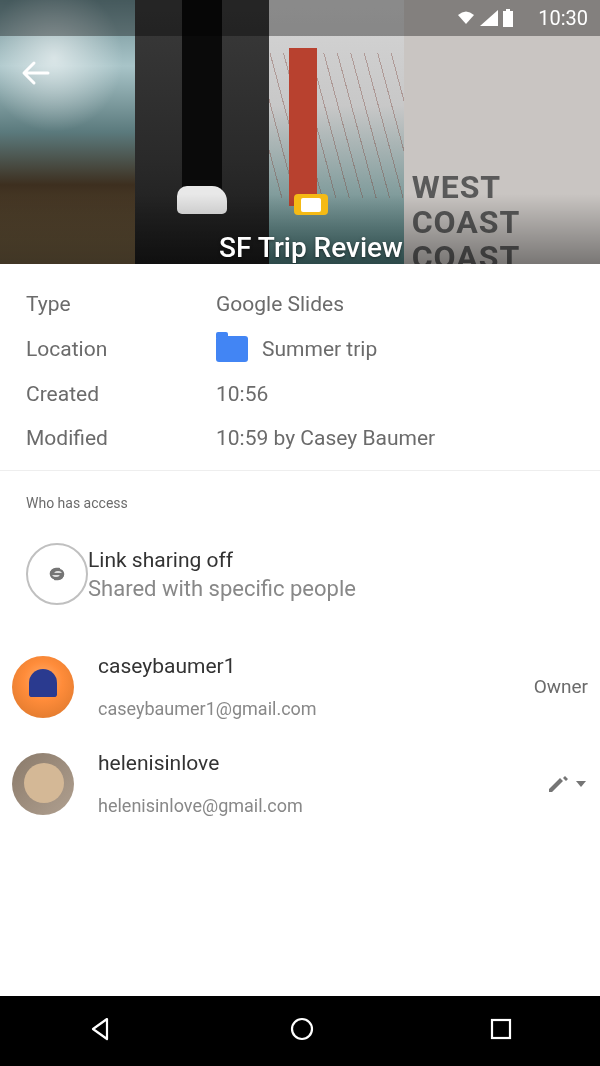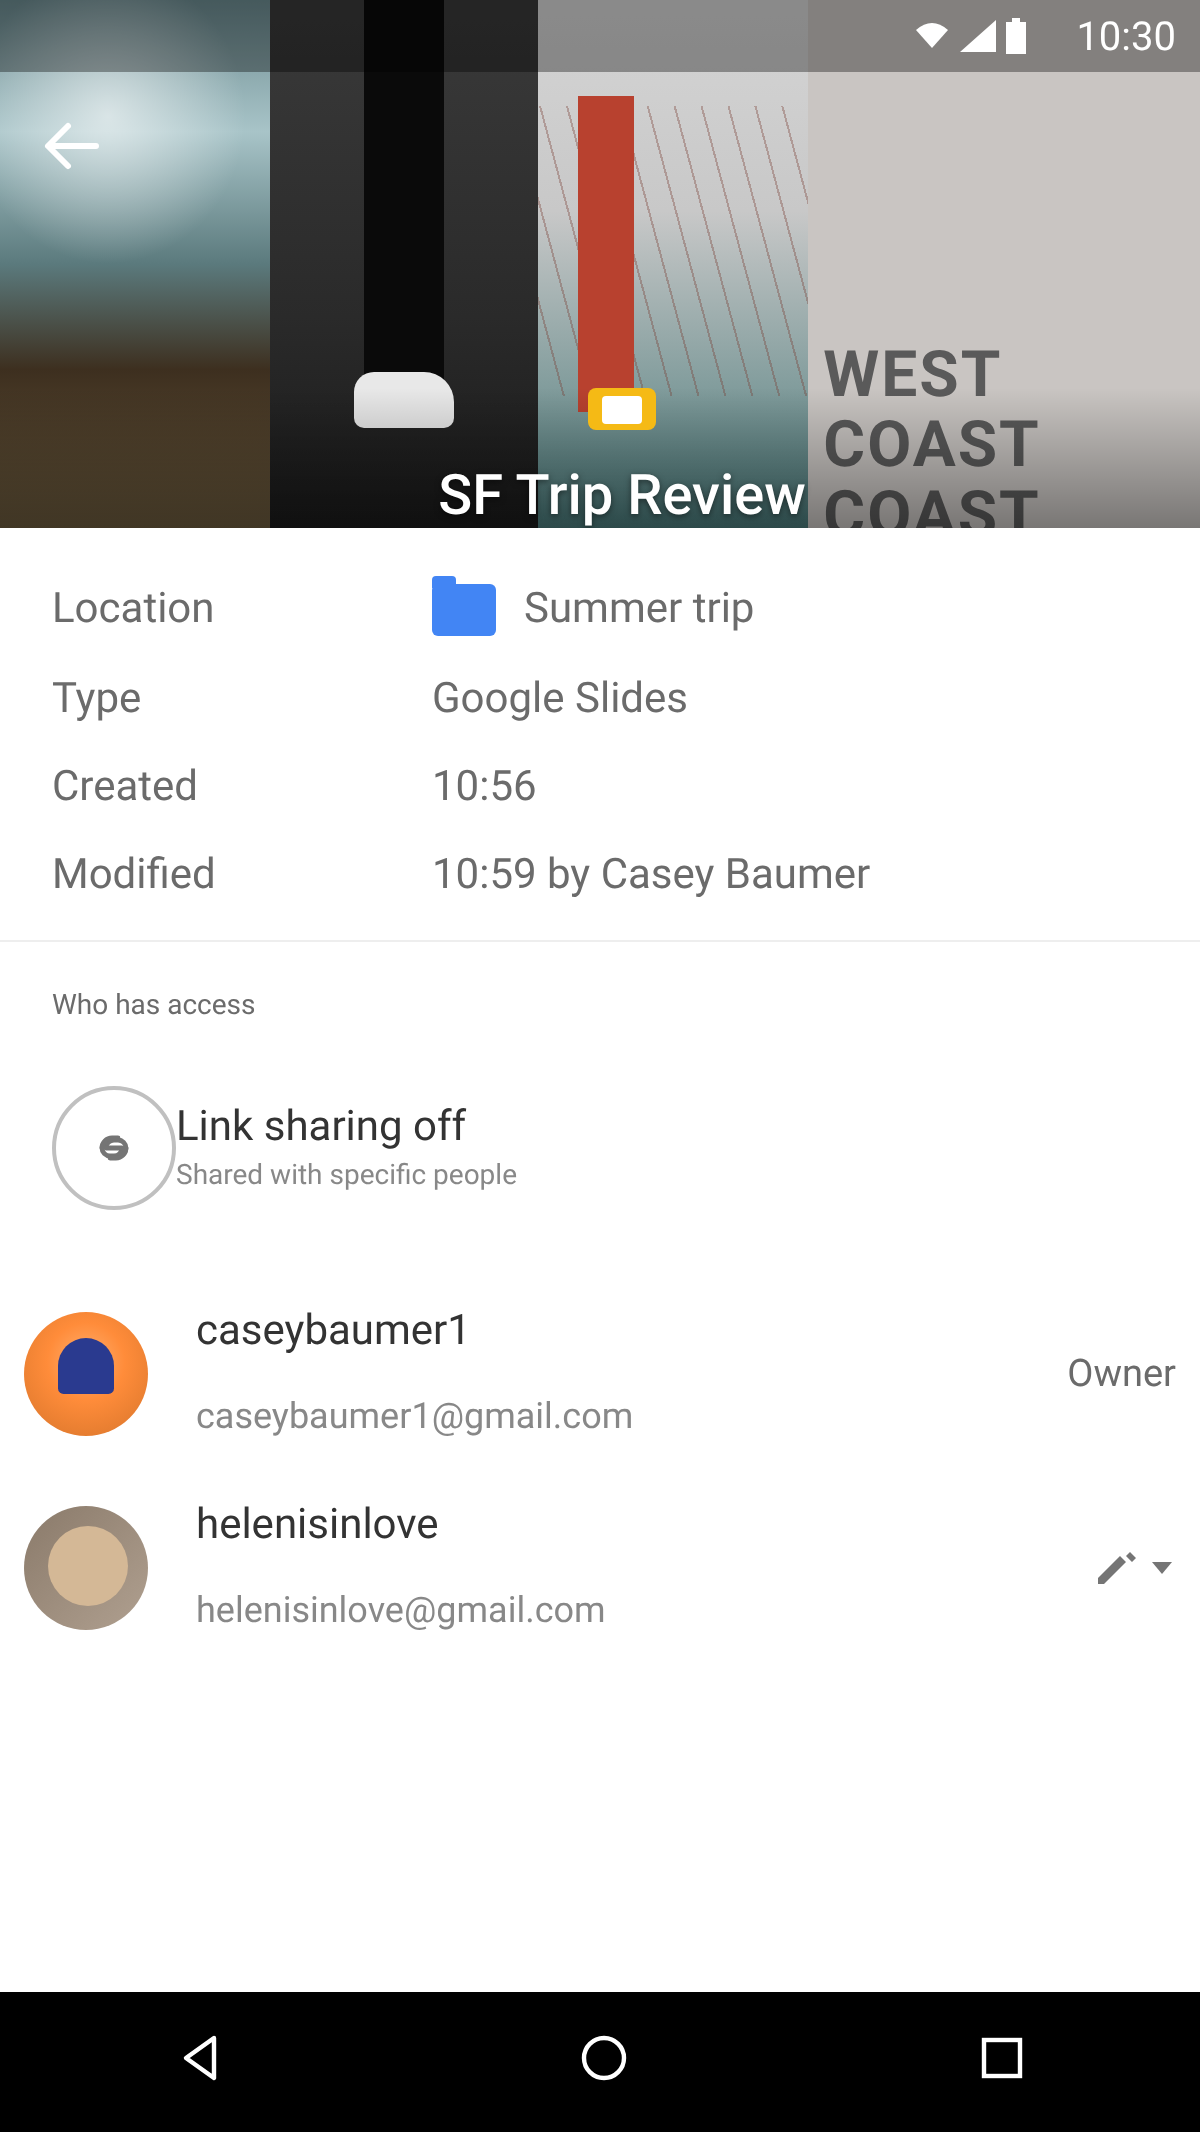--- a/index.html
+++ b/index.html
@@ -40,21 +40,21 @@
     .folder-icon::before{content:'';position:absolute;top:-4px;left:0;width:12px;height:6px;background:#4285F4;border-radius:2px 2px 0 0;}
     
     .divider { height:1px; background:#EEEEEE; margin:20px 0 24px 0; }
     
     .section-title { color:#6B6B6B; font-size:14px; padding:0 26px; margin-bottom:32px; }
     
     
     .link-row { display:flex; align-items:center; padding:0 26px; margin-bottom:49px;}
     .link-circle { width:62px; height:62px; border:2px solid #C0C0C0; border-radius:50%; display:flex; align-items:center; justify-content:center; color:#757575; cursor:pointer; }
     .link-text .t1 { font-size:21px; color:#333; }
-    .link-text .t2 { font-size:14px; color:#888; margin-top:4px; }
+    .link-text .t2 { font-size:22px; color:#888; margin-top:4px; }
     
     
     .person-row { display:flex; align-items:center; padding:0 12px; gap:24px; margin-bottom:32px; }
     .avatar { width:62px; height:62px; border-radius:50%; flex-shrink:0; display:flex; align-items:center; justify-content:center; }
     .av1 { background:radial-gradient(circle at 50% 40%,#FFB070 0%,#FF8C3A 40%,#D6742A 100%); } 
     .av1::after{content:'';width:28px;height:28px;background:#2A3A8F;border-radius:50% 50% 10% 10%;transform:translateY(-4px);}
     .av2 { background:linear-gradient(135deg,#8A7A6A,#B0A090); position:relative; overflow:hidden;}
     .av2::after{content:'';position:absolute;width:40px;height:40px;border-radius:50%;background:#D4B896;top:10px;left:12px;}
     .person-info { flex:1; }
     .person-info .n { font-size:21px; color:#333; }
@@ -110,31 +110,31 @@
 </div>
 
 <div class="back-arrow">
   <svg width="36" height="36" viewBox="0 0 36 36">
       <path d="M30 18 L8 18 M16 8 L6 18 L16 28" stroke="#fff" stroke-width="3" fill="none" stroke-linecap="round" stroke-linejoin="round"></path>
     </svg>
 </div>
 
 <div class="details">
   <div class="detail-row">
+    <div class="detail-label">Type</div>
+    <div class="detail-value">Google Slides</div>
+  </div>
+  <div class="detail-row">
     <div class="detail-label">Location</div>
     <div class="detail-value">
       <div class="folder-icon"></div>
       <span>Summer trip</span>
     </div>
   </div>
   <div class="detail-row">
-    <div class="detail-label">Type</div>
-    <div class="detail-value">Google Slides</div>
-  </div>
-  <div class="detail-row">
     <div class="detail-label">Created</div>
     <div class="detail-value">10:56</div>
   </div>
   <div class="detail-row">
     <div class="detail-label">Modified</div>
     <div class="detail-value">10:59 by Casey Baumer</div>
   </div>
 </div>
 
 <div class="divider"></div>

